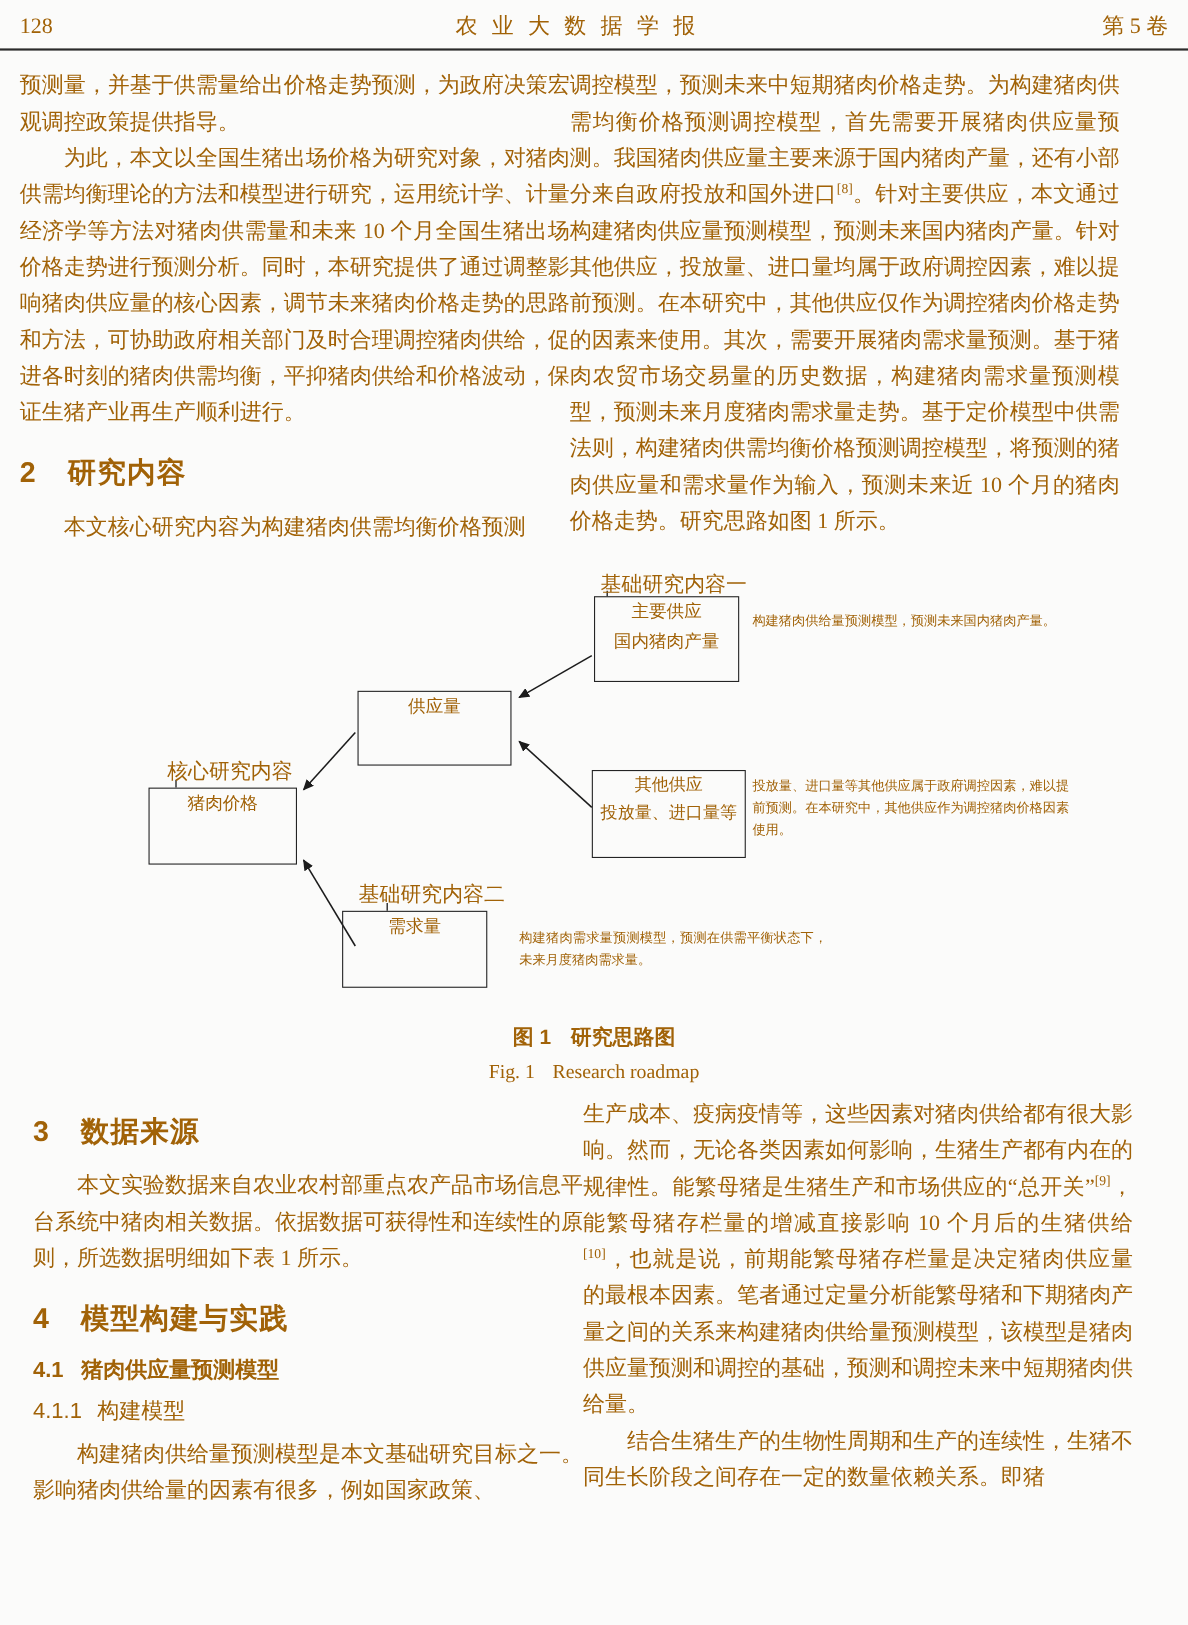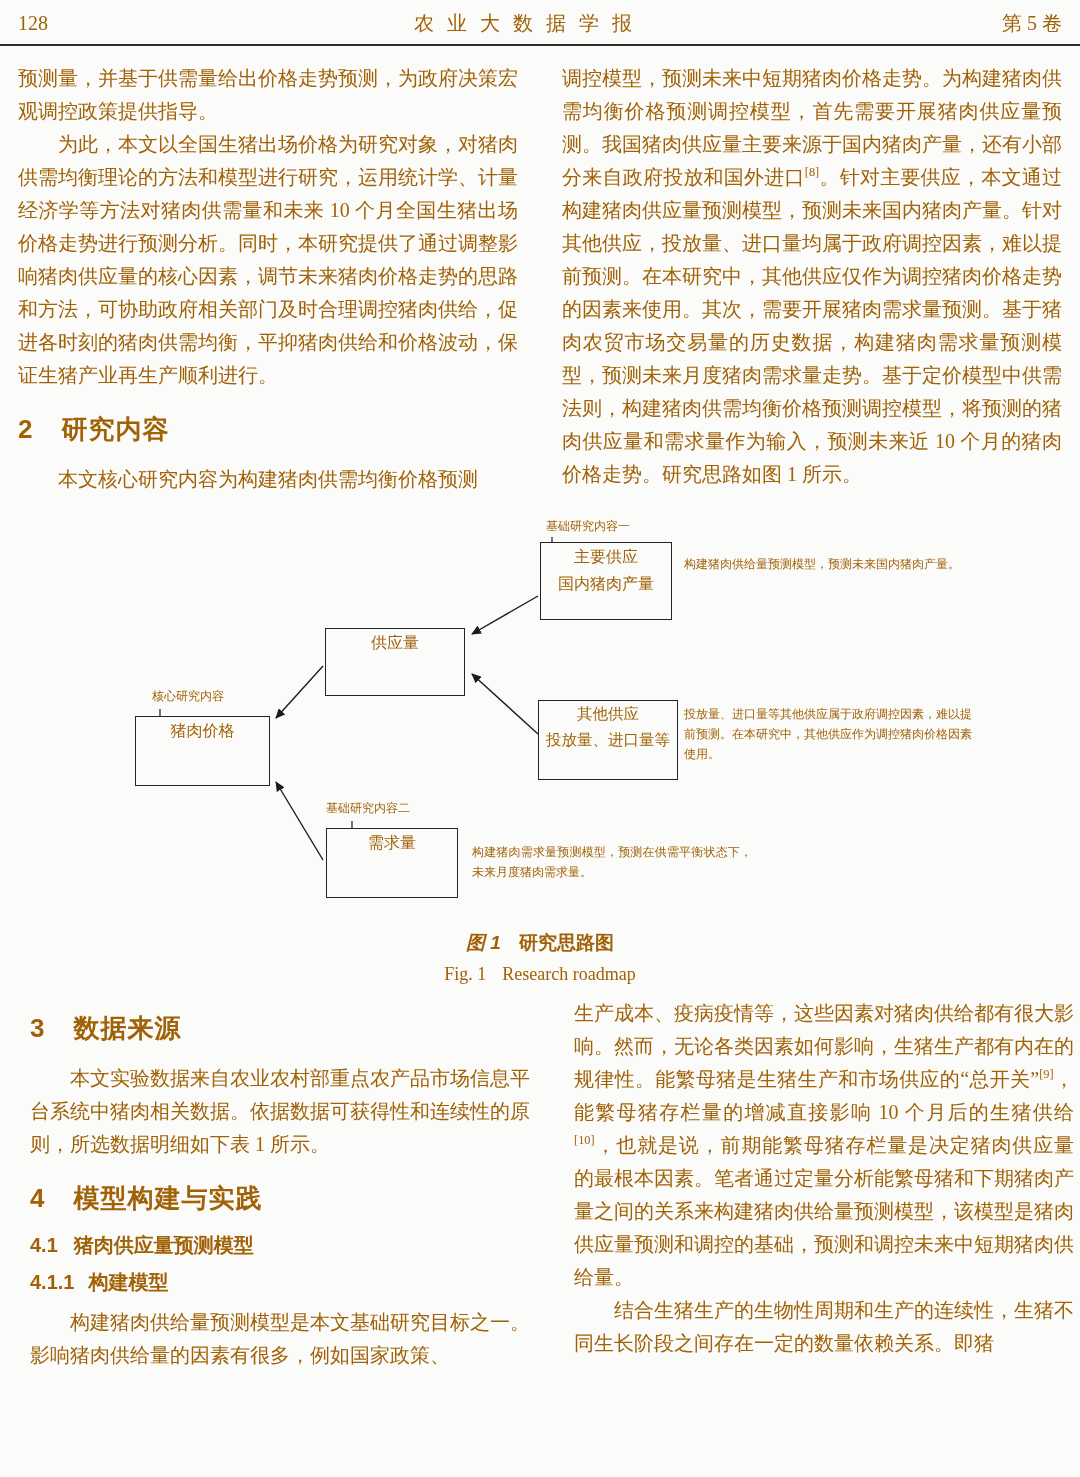--- a/index.html
+++ b/index.html
@@ -15,21 +15,21 @@
   }
   
   .page-header {
     display:flex; align-items:baseline; justify-content:space-between;
     padding:10px 18px 7px 18px;
     border-bottom:2px solid #2b2b2b;
     font-size:20px;
   }
   .jtitle { letter-spacing:4px; }
   
-  .two-col { display:flex; gap:44px; padding:0 18px; box-sizing:border-box; }
+  .two-col { display:flex; padding:0 18px; box-sizing:border-box; }
   .col { width:500px; flex:0 0 500px; }
   .top-cols { margin-top:16px; }
   .bottom-cols { margin-top:12px;margin-left:12px; }
   .body-p {
     margin:0;
     font-size:20px;
     line-height:33px;
     text-align:justify;
   }
   .indent { text-indent:2em; }
@@ -43,42 +43,42 @@
   }
   .h-section .h-num { margin-right:28px; }
   .h-sub {
     font-family:"Liberation Sans","DejaVu Sans",sans-serif;
     font-size:20px; font-weight:bold;
     margin:16px 0 8px 0;
   }
   .h-sub .h-num { margin-right:16px; }
   .h-subsub {
     font-family:"Liberation Sans","DejaVu Sans",sans-serif;
-    font-size:20px; font-weight:bold;
+    font-size:20px; font-weight:normal;
     margin:10px 0 10px 0;
   }
   .h-subsub .h-num { margin-right:14px; }
   
   .roadmap { position:relative; height:400px; margin:16px 0 0 0; }
   .arrows { position:absolute; left:0; top:0; width:1080px; height:400px; pointer-events:none; }
   .fbox {
     position:absolute; box-sizing:border-box;
     border:1.4px solid #242424;
     display:flex; flex-direction:column; align-items:center; justify-content:flex-start;
     font-size:16px; line-height:1.7; text-align:center;
   }
-  .flabel { position:absolute; font-size:12px; white-space:nowrap;text-align:center; }
+  .flabel { position:absolute; font-size:19px; white-space:nowrap;text-align:center; }
   .fann { position:absolute; font-size:12px; line-height:1.68; text-align:justify; }
   
   .caption { text-align:center; margin:18px 0 6px 0; }
   .cap-zh {
     font-family:"Liberation Sans","DejaVu Sans",sans-serif;
     font-weight:bold; font-size:19px;
   }
-  .cap-zh .cap-label { margin-right:18px;font-style:italic; }
+  .cap-zh .cap-label { margin-right:18px; }
   .cap-en { font-size:18px; margin-top:8px; }
   .cap-en .cap-label { margin-right:16px; }
 </style>
 </head>
 <body>
 
 <div class="page">
 
   <header class="page-header">
     <span>128</span>
@@ -132,21 +132,21 @@
       <span>其他供应</span>
       <span>投放量、进口量等</span>
     </div>
 
     <div class="fbox" style="left:135px;top:204px;width:135px;height:70px">
       <span>猪肉价格</span>
     </div>
     <div class="fann" style="left:684px;top:192px;width:288px">投放量、进口量等其他供应属于政府调控因素，难以提前预测。在本研究中，其他供应作为调控猪肉价格因素使用。</div>
 
     <div class="flabel" style="left:326px;top:288px">基础研究内容二</div>
-    <div class="fbox" style="left:326px;top:316px;width:132px;height:70px">
+    <div class="fbox" style="left:311px;top:316px;width:132px;height:70px">
       <span>需求量</span>
     </div>
     <div class="fann" style="left:472px;top:330px;width:280px">构建猪肉需求量预测模型，预测在供需平衡状态下，未来月度猪肉需求量。</div>
   </figure>
 
   <div class="caption">
     <div class="cap-zh">
       <span class="cap-label">图 1</span><span>研究思路图</span>
     </div>
     <div class="cap-en">

